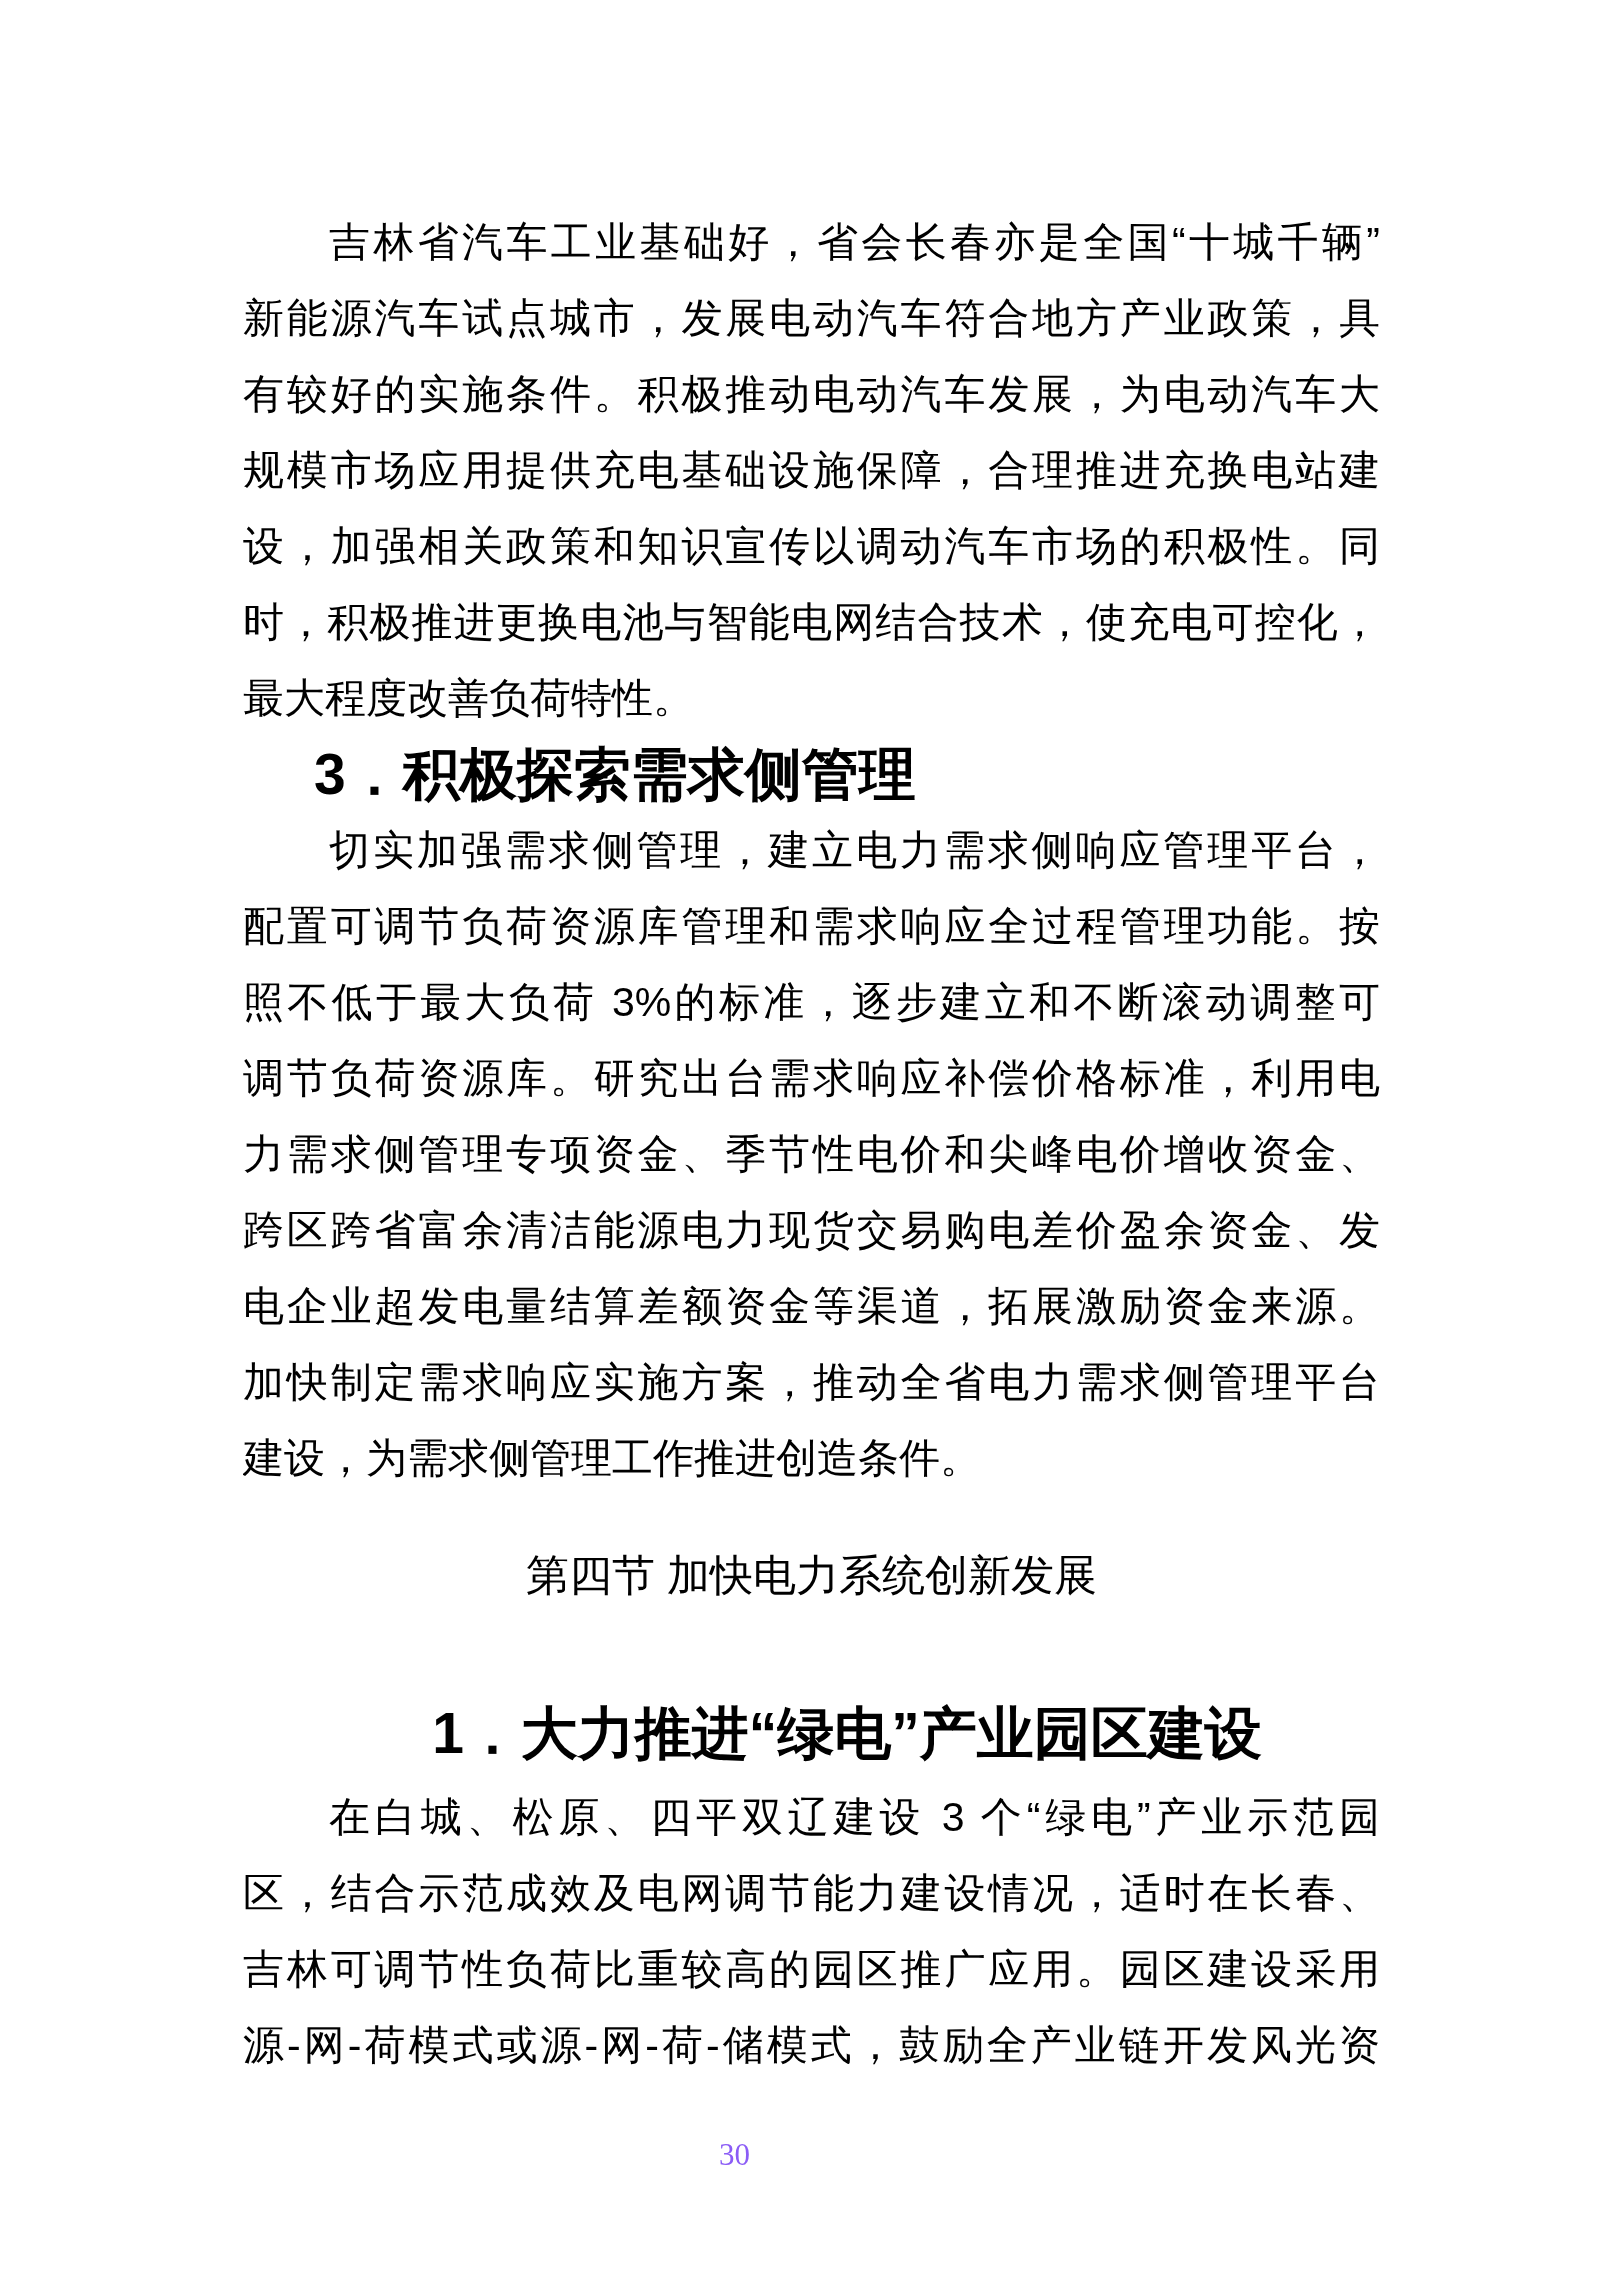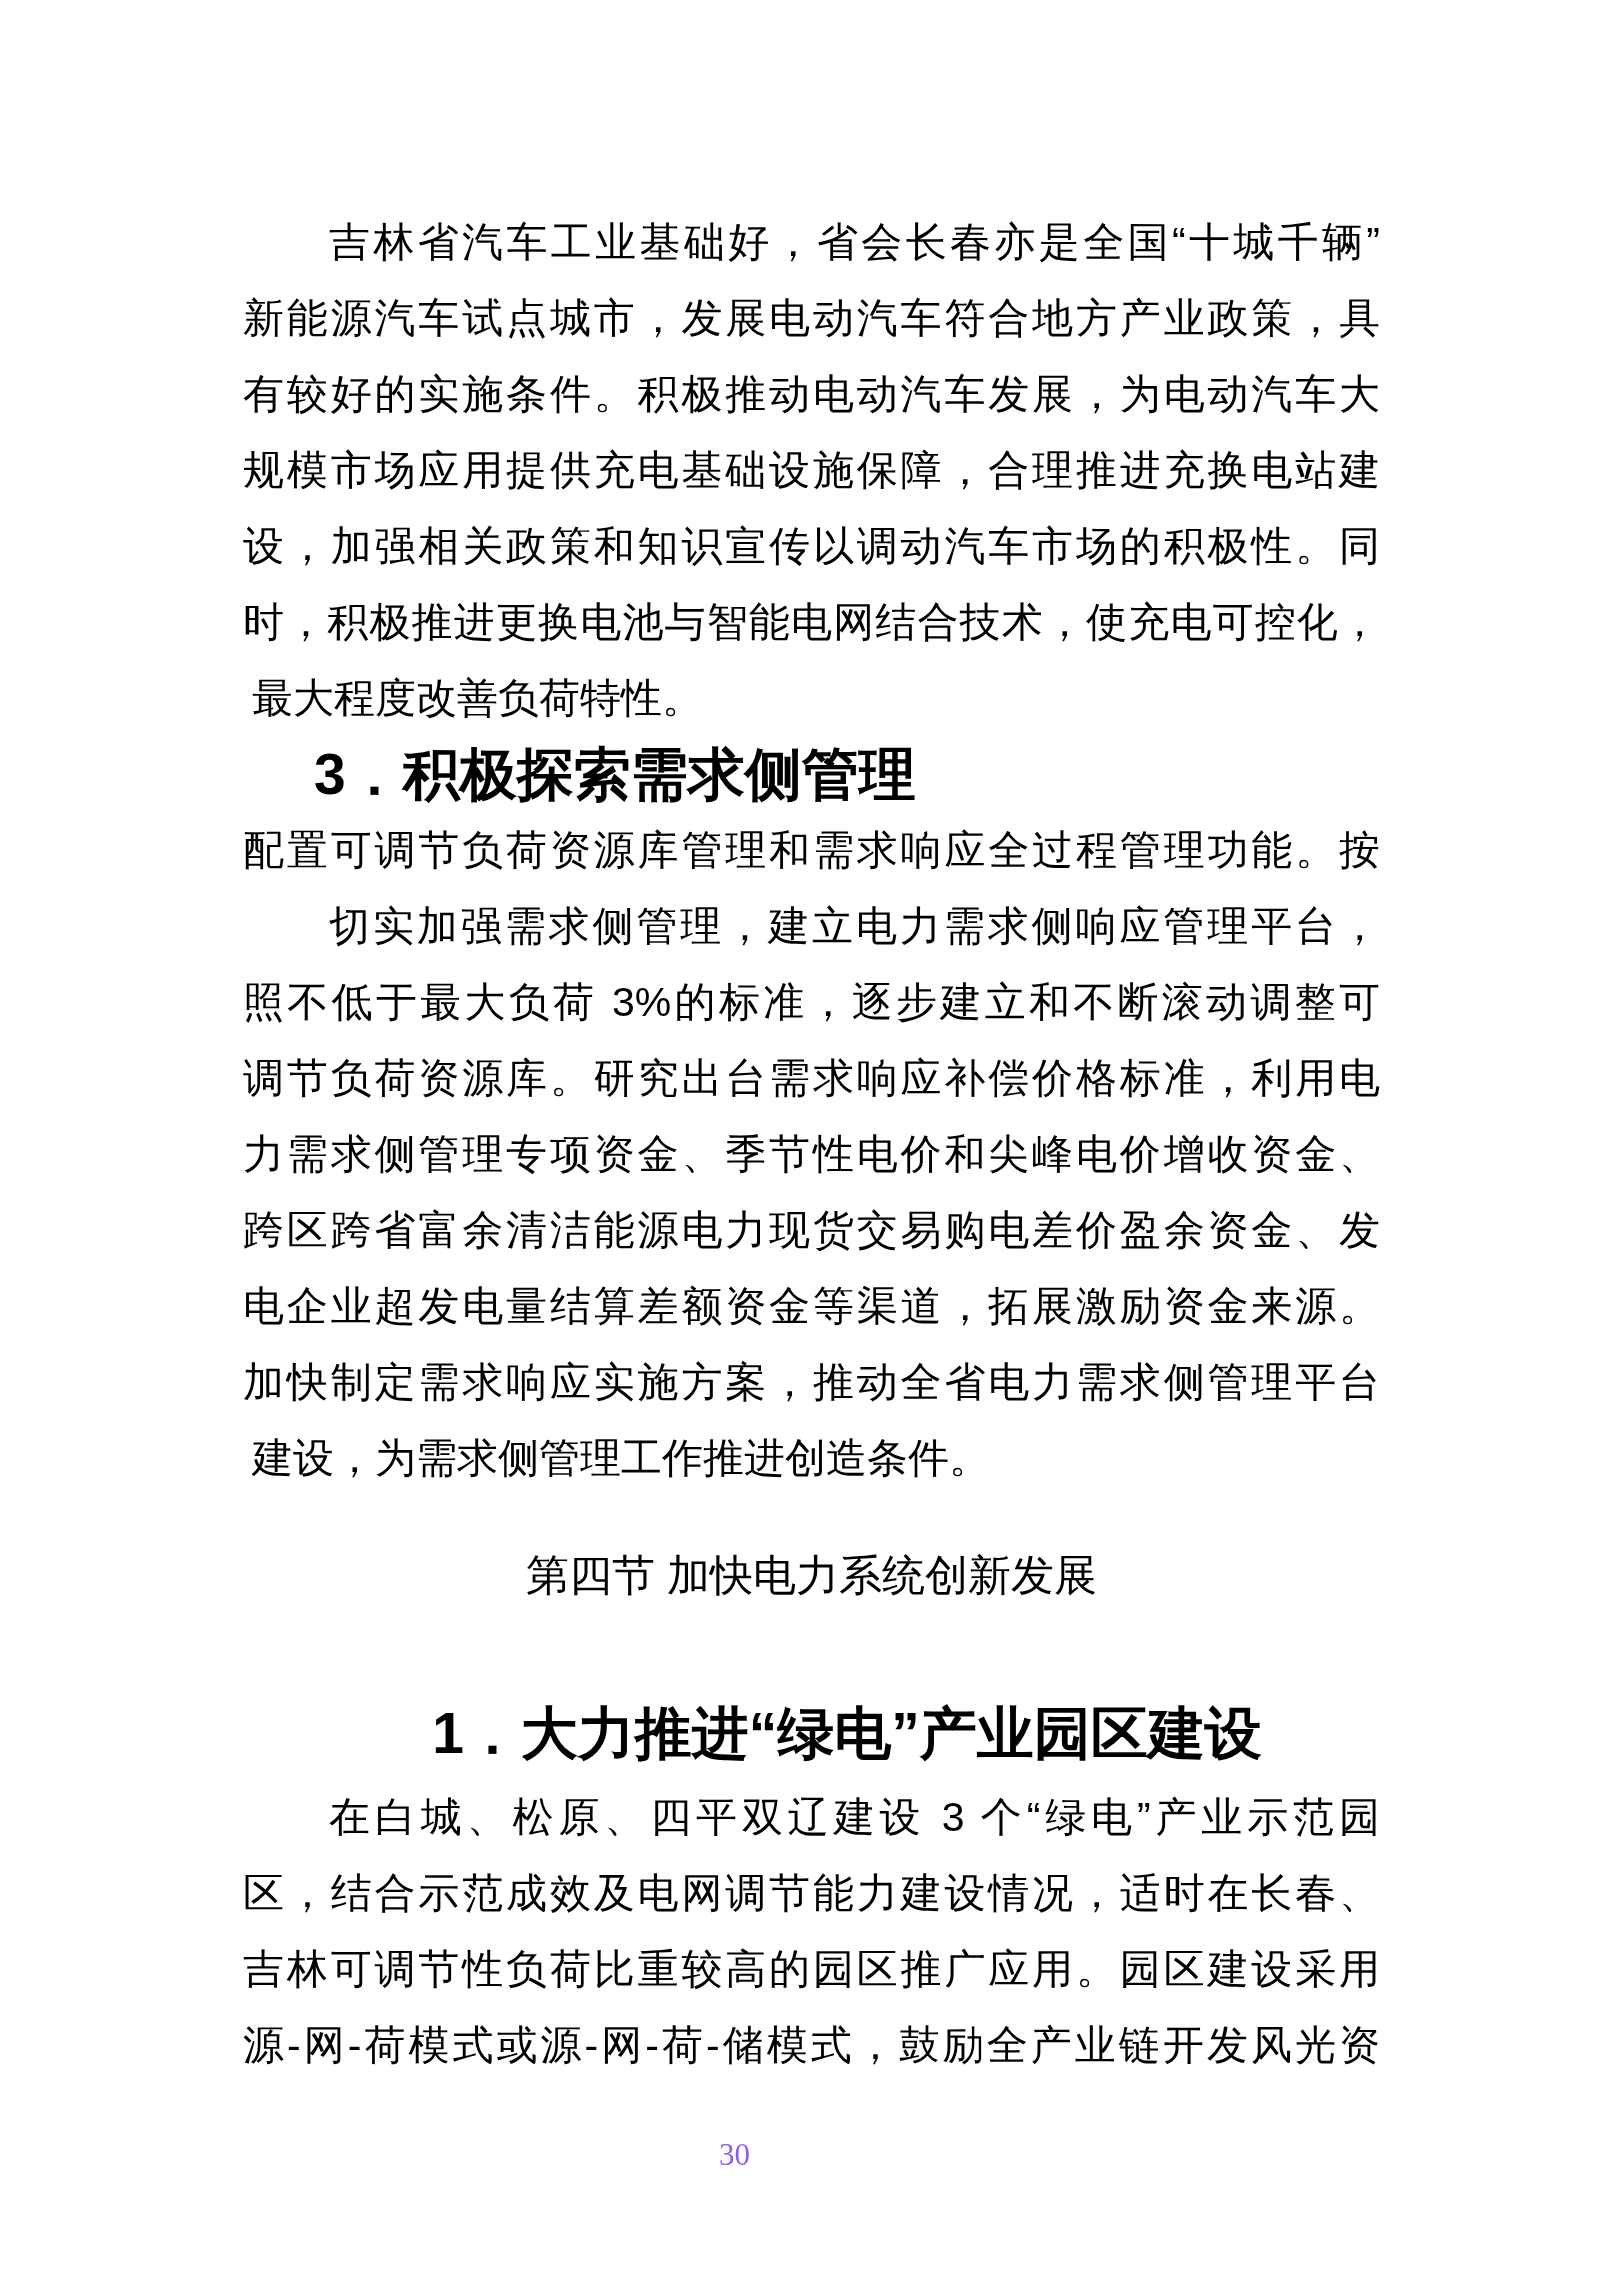--- a/index.html
+++ b/index.html
@@ -23,21 +23,21 @@
   .paragraph { margin: 0; }
   .line {
     font-size: 41px;
     line-height: 76px;
     height: 76px;
     text-align: justify;
     text-align-last: justify;
     overflow: hidden;
   }
   .line.first { padding-left: 86px; }
-  .line.short { text-align-last: left; margin-left: 9px; }
+  .line.short { text-align-last: left; }
   .heading {
     font-size: 57px;
     line-height: 76px;
     height: 76px;
     font-weight: 700;
     padding-left: 71px;
     margin: 0;
   }
   .heading.h-green { margin-top: 82px; text-align: center; }
   .section-title {
@@ -72,22 +72,22 @@
         <div class="line">有较好的实施条件。积极推动电动汽车发展，为电动汽车大</div>
         <div class="line">规模市场应用提供充电基础设施保障，合理推进充换电站建</div>
         <div class="line">设，加强相关政策和知识宣传以调动汽车市场的积极性。同</div>
         <div class="line">时，积极推进更换电池与智能电网结合技术，使充电可控化，</div>
         <div class="line short">最大程度改善负荷特性。</div>
       </div>
 
     <div class="heading">3．积极探索需求侧管理</div>
 
     <div class="paragraph">
+        <div class="line first">切实加强需求侧管理，建立电力需求侧响应管理平台，</div>
         <div class="line">配置可调节负荷资源库管理和需求响应全过程管理功能。按</div>
-        <div class="line first">切实加强需求侧管理，建立电力需求侧响应管理平台，</div>
         <div class="line">照不低于最大负荷 3%的标准，逐步建立和不断滚动调整可</div>
         <div class="line">调节负荷资源库。研究出台需求响应补偿价格标准，利用电</div>
         <div class="line">力需求侧管理专项资金、季节性电价和尖峰电价增收资金、</div>
         <div class="line">跨区跨省富余清洁能源电力现货交易购电差价盈余资金、发</div>
         <div class="line">电企业超发电量结算差额资金等渠道，拓展激励资金来源。</div>
         <div class="line">加快制定需求响应实施方案，推动全省电力需求侧管理平台</div>
         <div class="line short">建设，为需求侧管理工作推进创造条件。</div>
       </div>
 
     <div class="section-title">第四节 加快电力系统创新发展</div>

